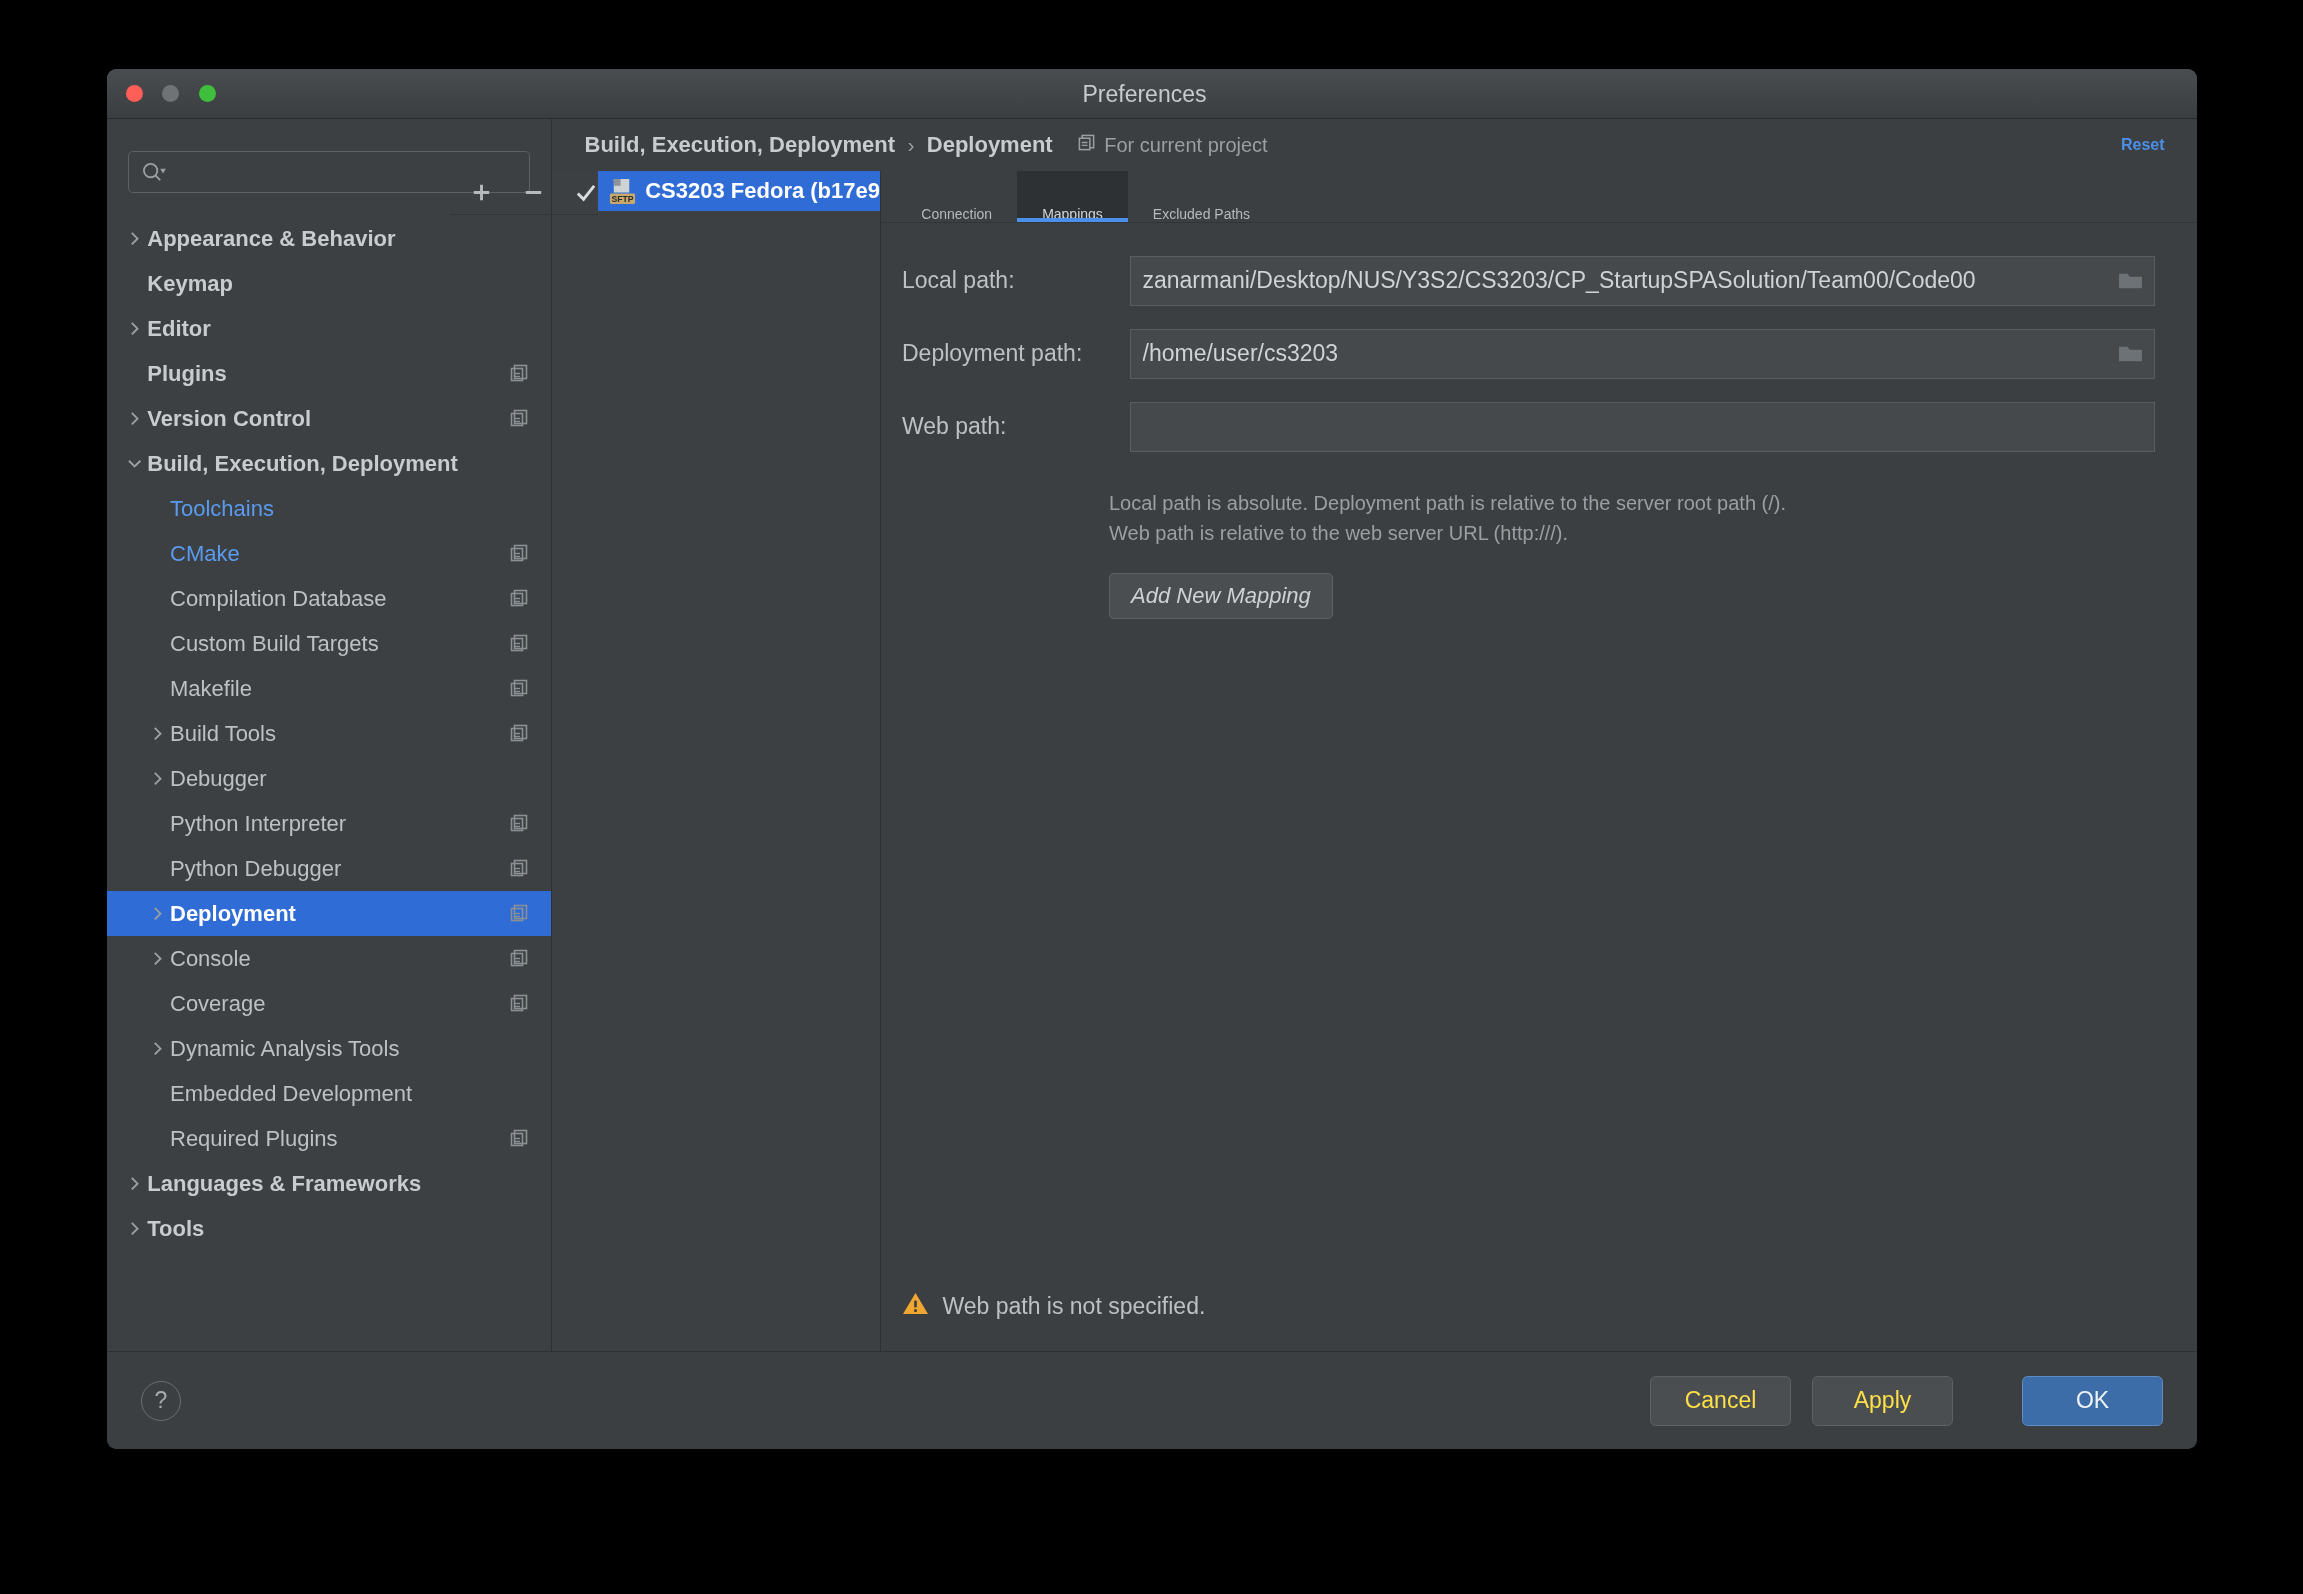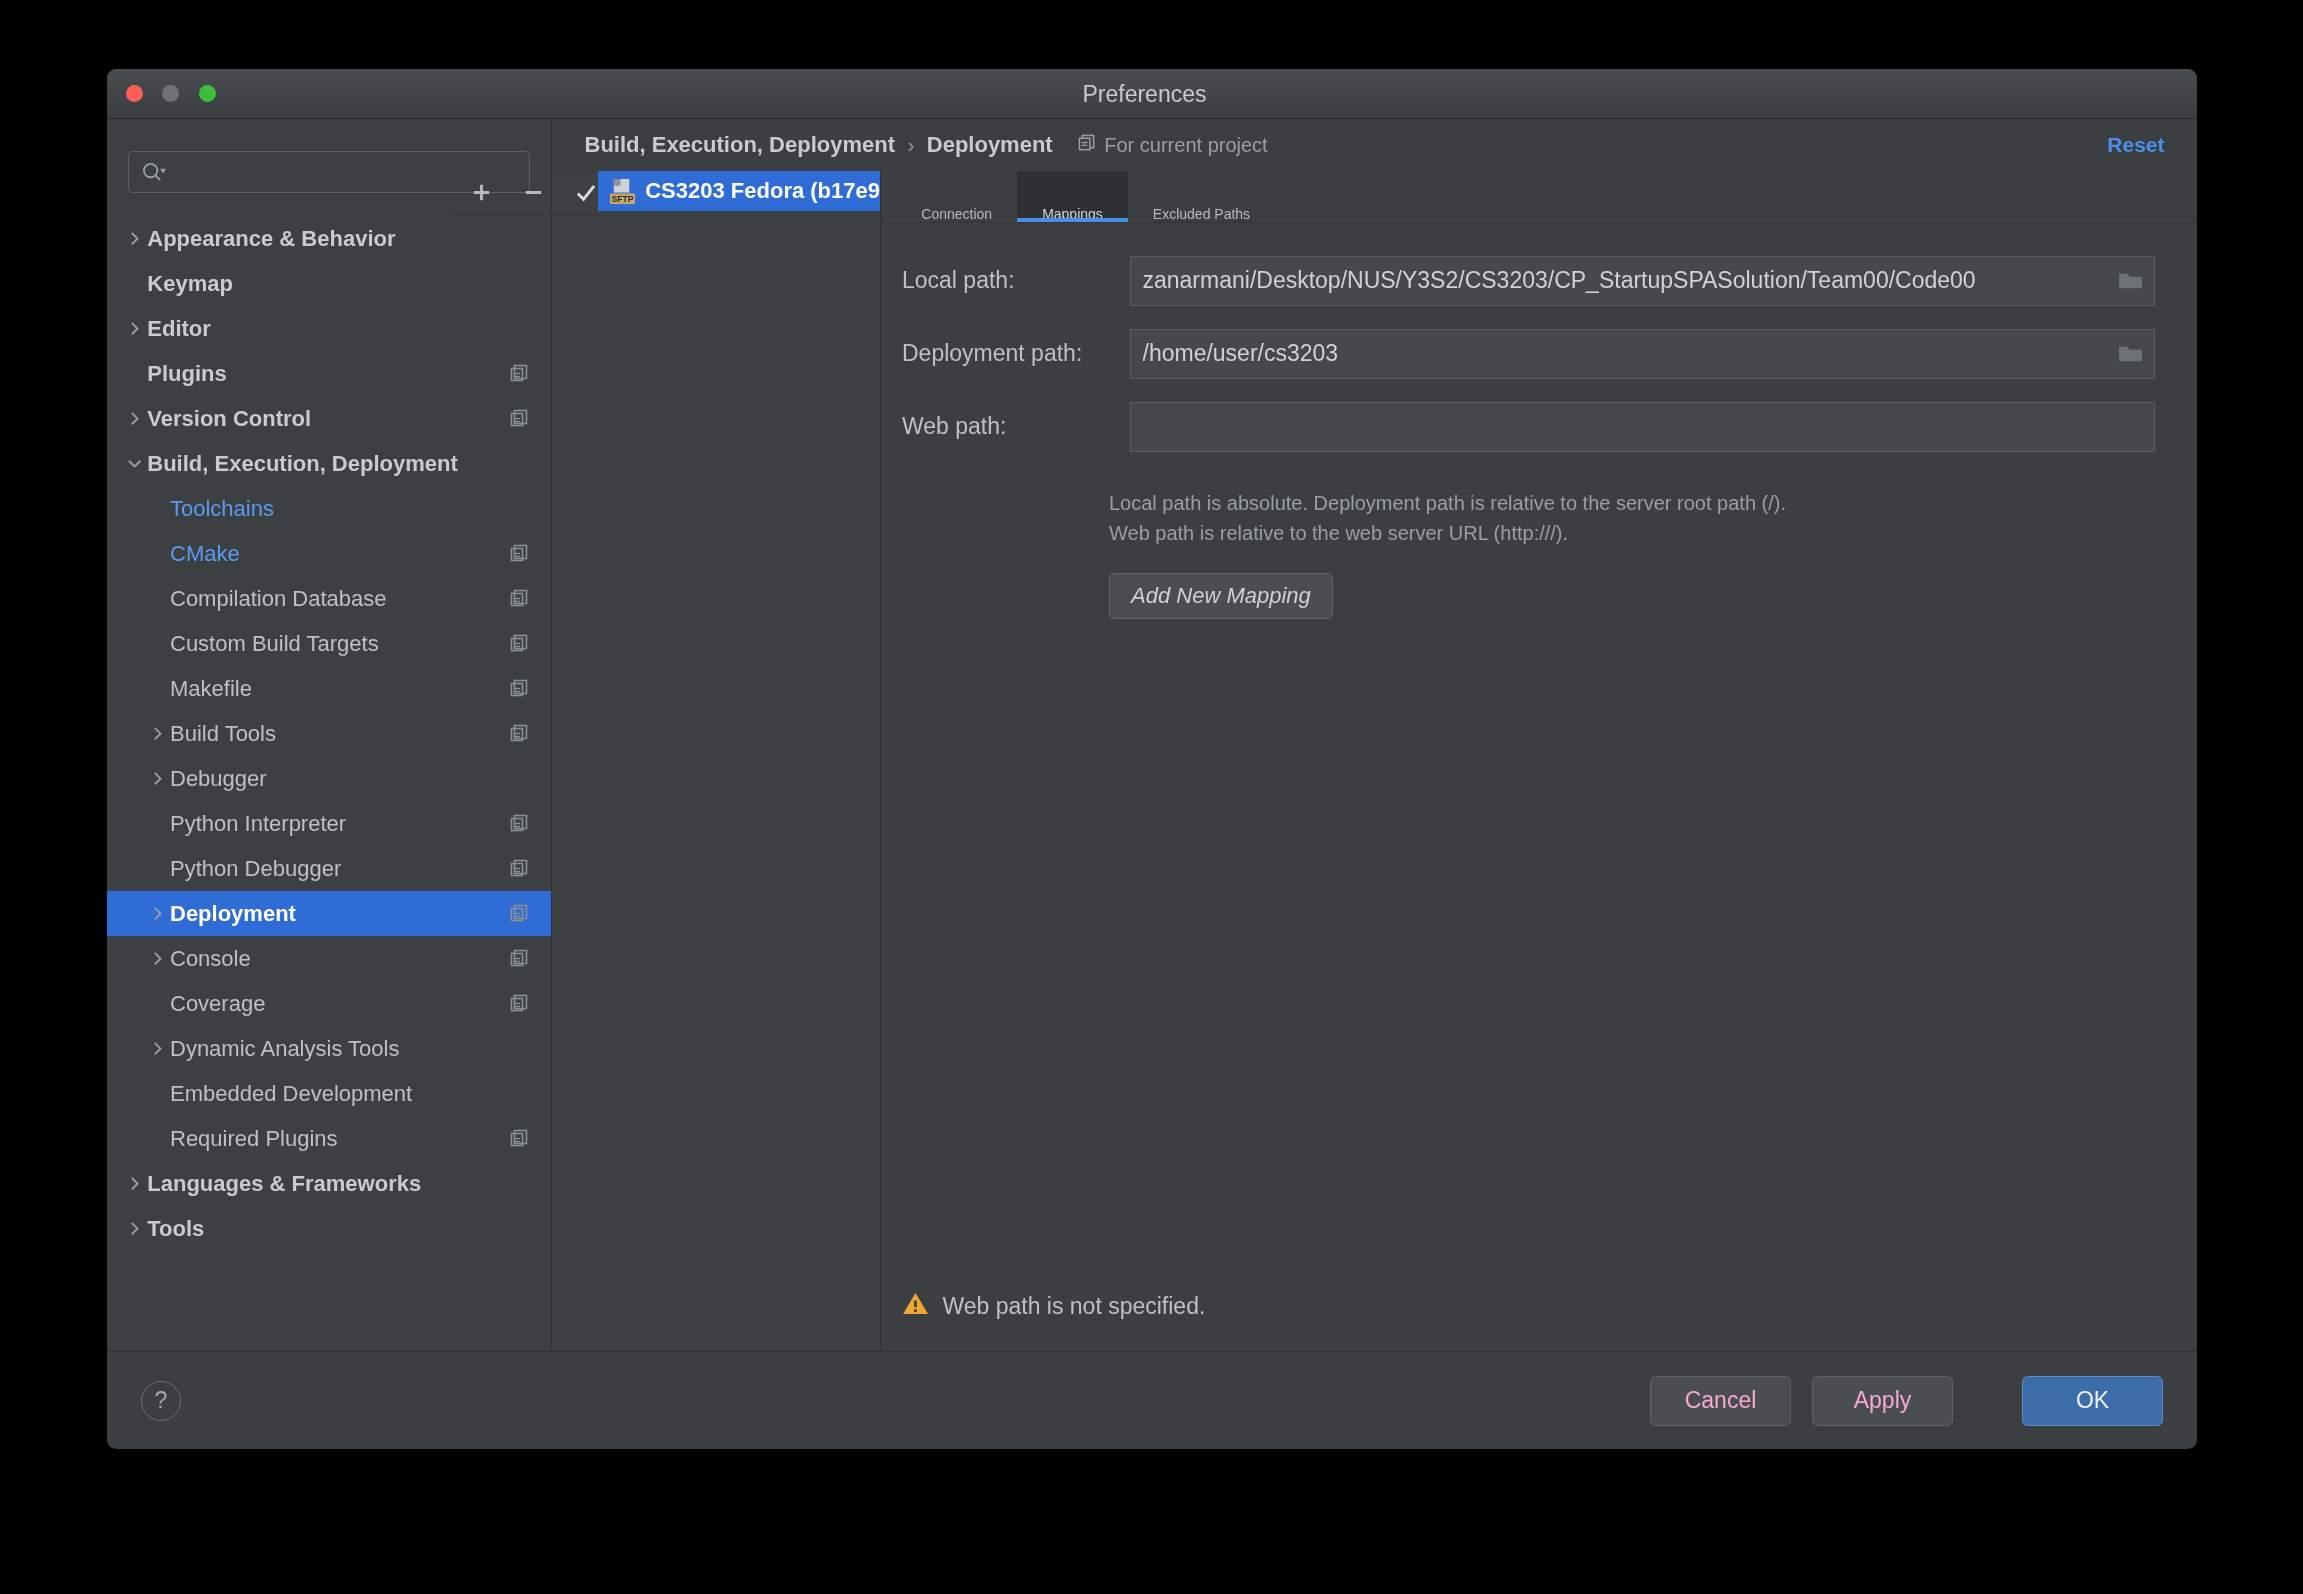--- a/index.html
+++ b/index.html
@@ -97,21 +97,21 @@
     padding: 0 32.5px 0 32.5px;
     background: #3c3f41;
   }
   .crumb { color: #c9ccce; font-size: 22px; font-weight: bold; }
   .crumb-sep { color: #9a9fa3; font-size: 21px; margin: 0 12.4px; }
   #forproject {
     margin-left: 25px;
     color: #9a9fa3; font-size: 20px;
     display: flex; align-items: center; gap: 8.6px;
   }
-  #reset { margin-left: auto; color: #4a90e8; font-size: 21px; font-weight: bold; }
+  #reset { margin-left: auto; color: #4a90e8; font-size: 16px; font-weight: bold; }
 
   #panes { flex: 1; display: flex; min-height: 0; }
 
   
   #serverpane {
     width: 329px; flex: 0 0 329px;
     background: #3c4043;
     border-right: 1px solid #2e3133;
     display: flex; flex-direction: row; justify-content: flex-end;
   }
@@ -203,21 +203,21 @@
     border: 1px solid #6a6e71;
     color: #a7abae; font-size: 23px;
     display: flex; align-items: center; justify-content: center;
   }
   #footer-buttons { margin-left: auto; display: flex; gap: 21px; }
   .fbtn {
     height: 50px; min-width: 141px; padding: 0 19px;
     border-radius: 5.7px;
     border: 1px solid #5e6265;
     background: #4a4e51;
-    color: #f9a8d4; font-size: 23px;
+    color: #fde047; font-size: 23px;
     display: flex; align-items: center; justify-content: center;
   }
   .fbtn.primary {
     background: #3c6da8; border-color: #5e8cc4; color: #eef2f6; margin-left: 48px;
   }
 </style>
 </head>
 <body>
 
 <div id="window">

